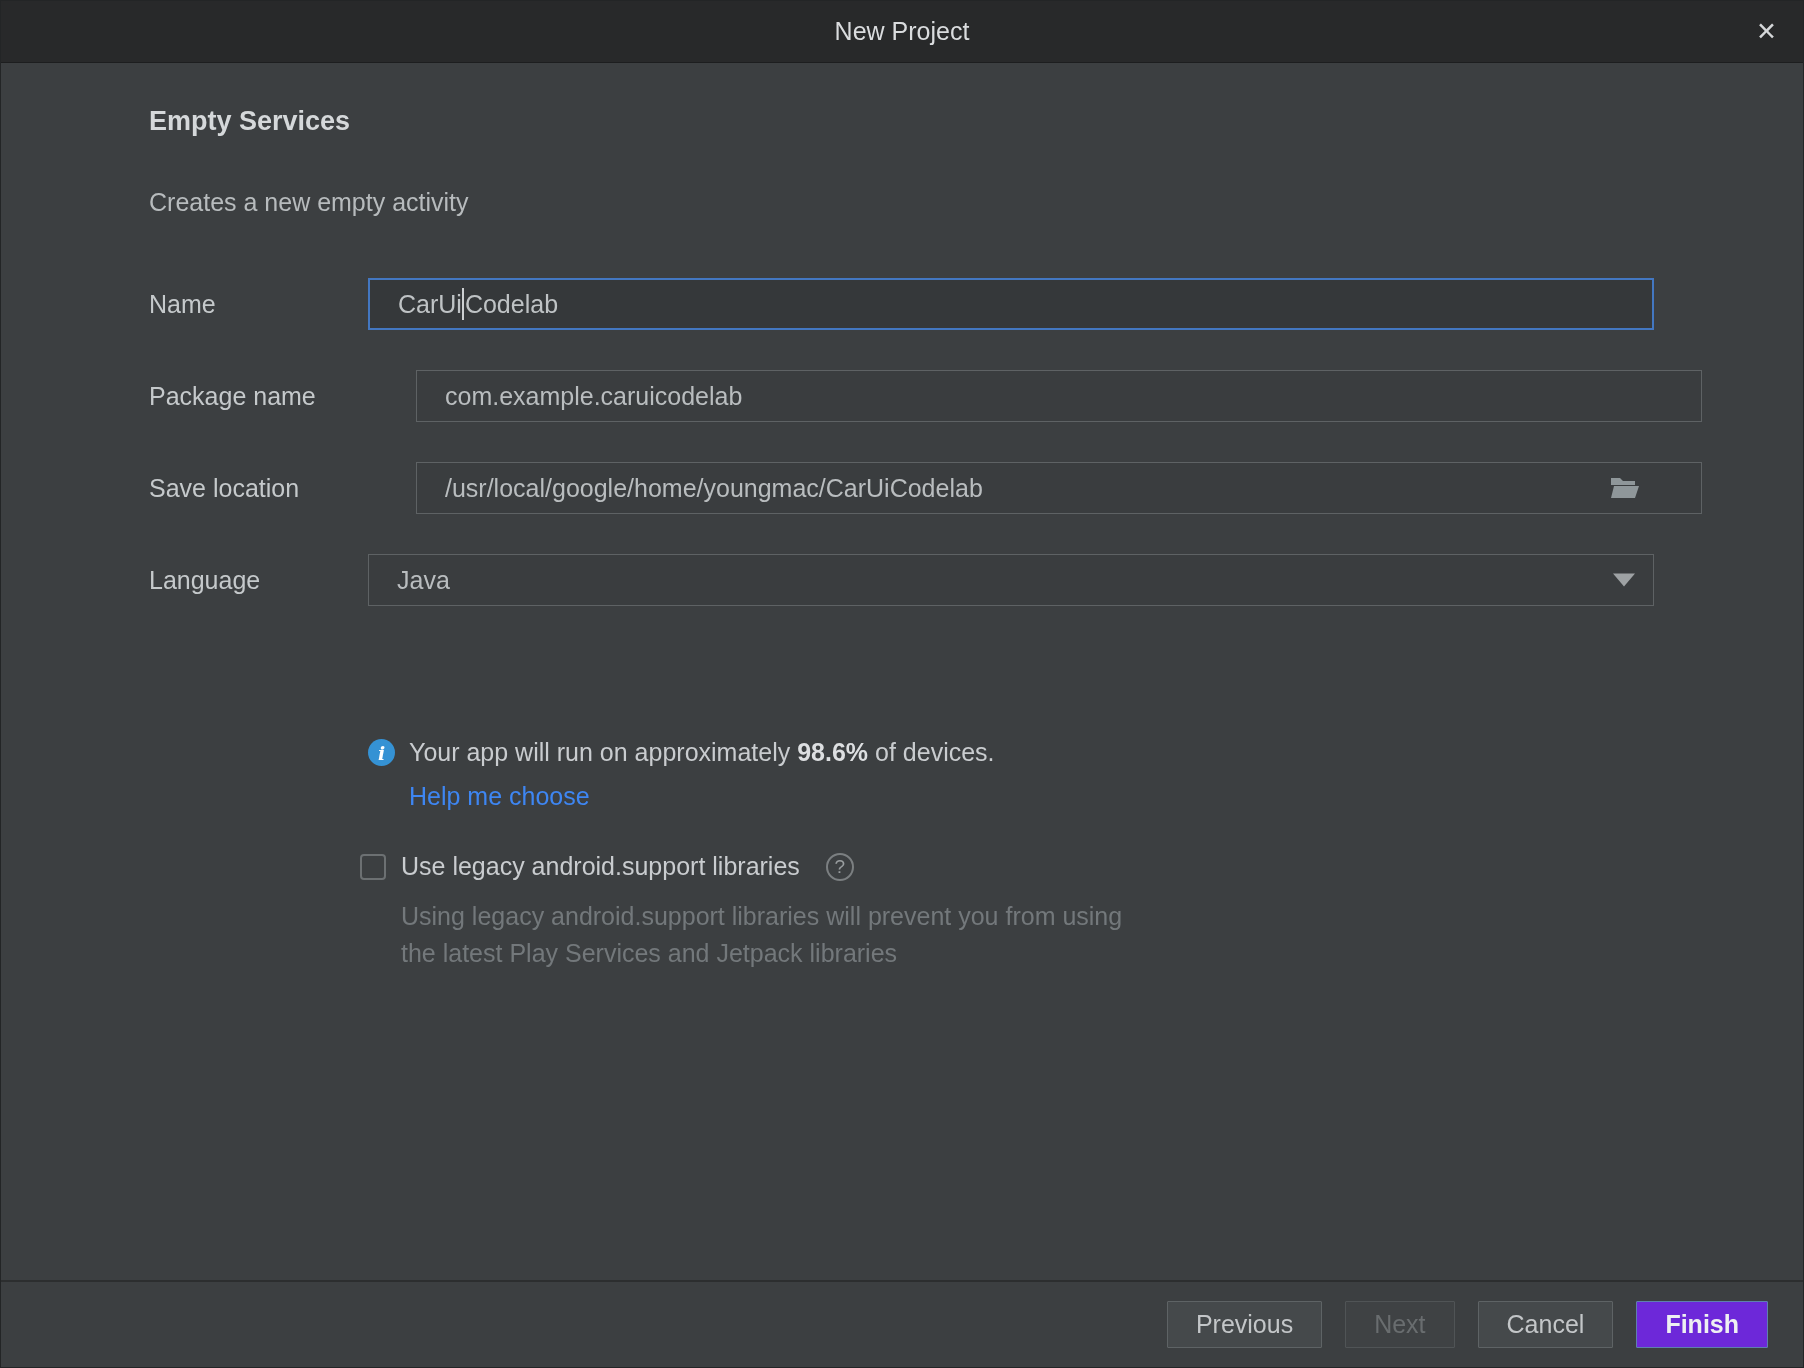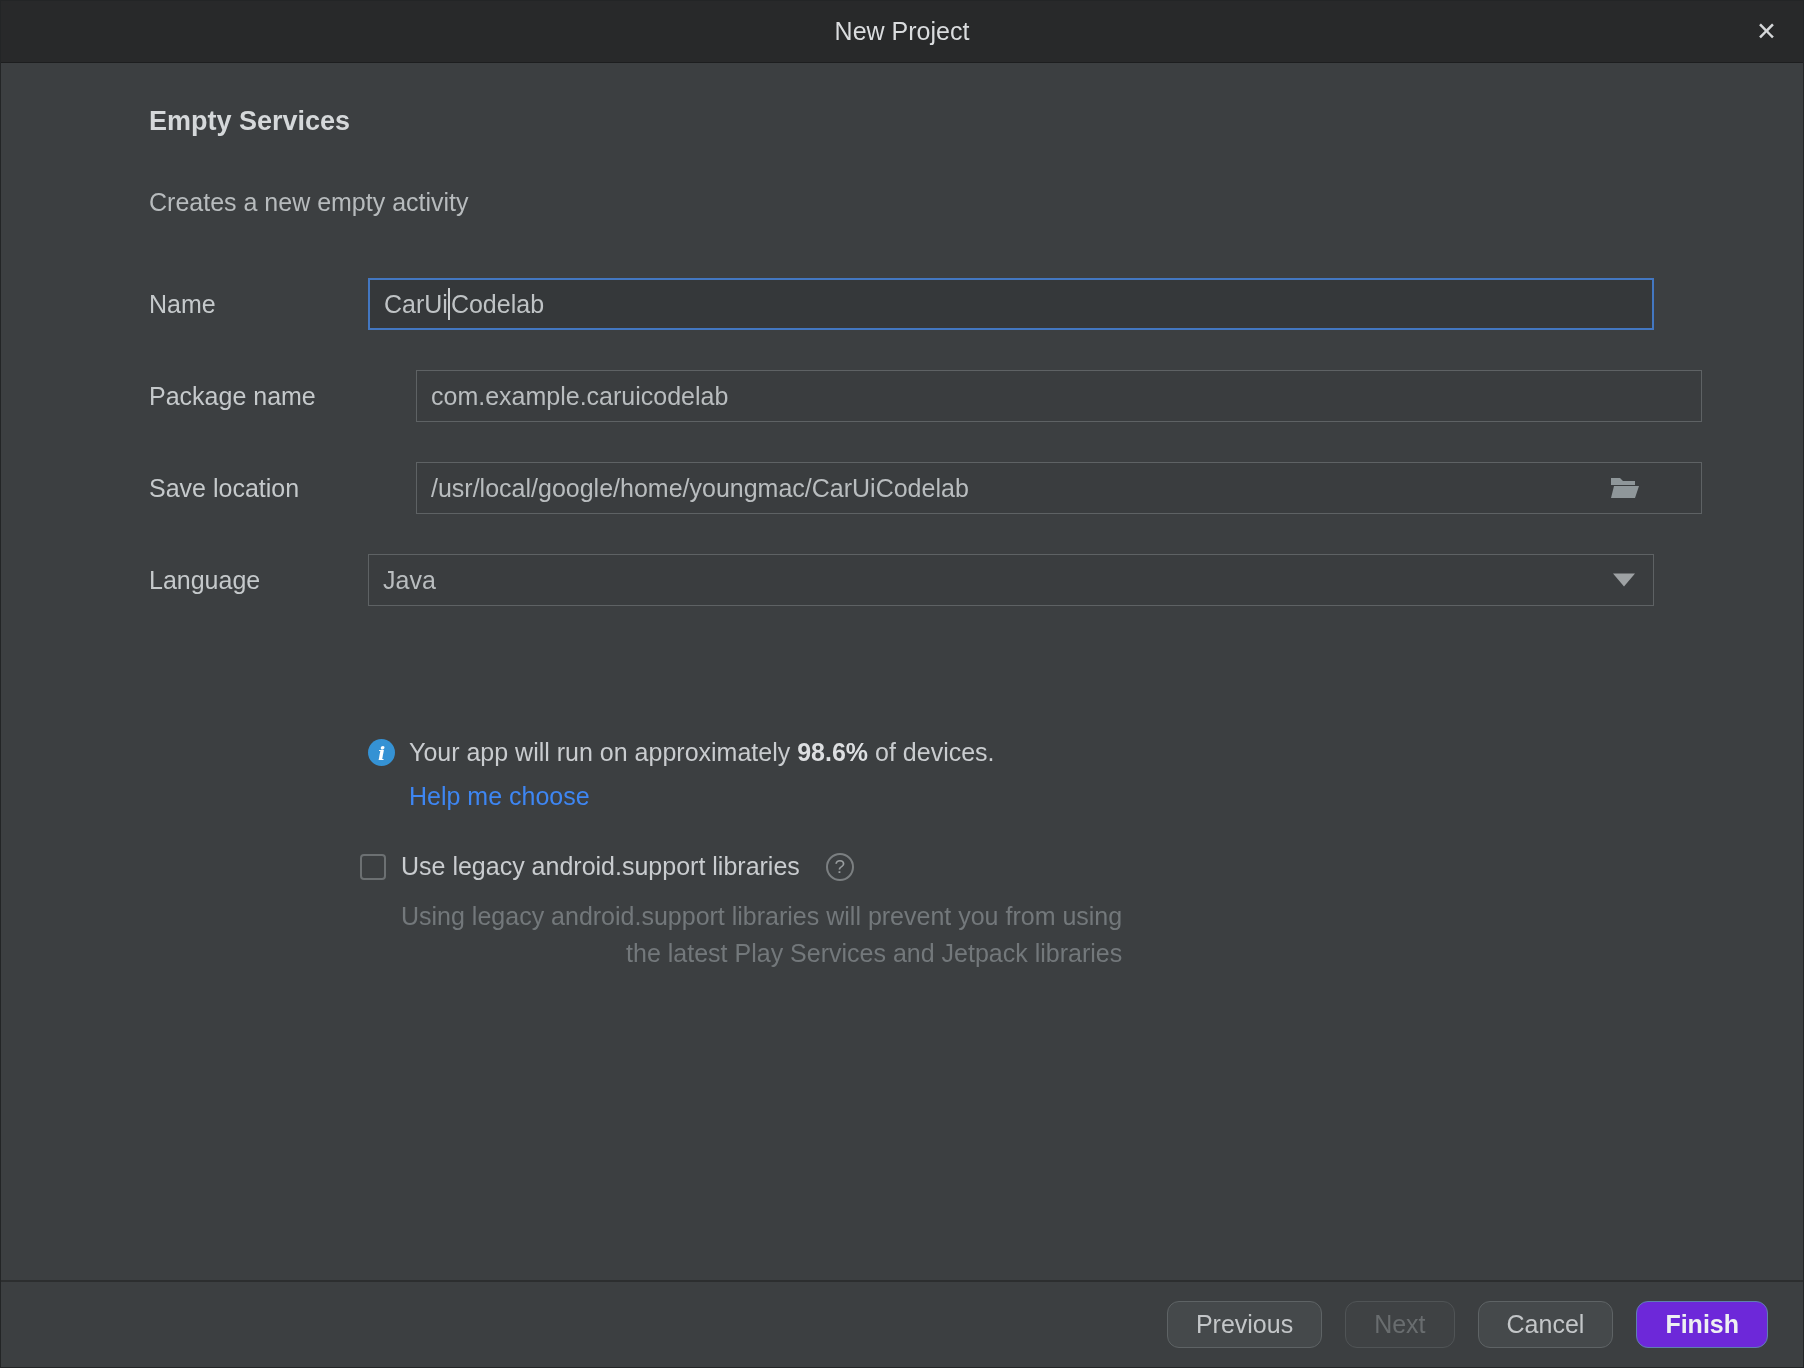--- a/index.html
+++ b/index.html
@@ -42,21 +42,21 @@
   .form { position:absolute; left:148px; right:149px; top:214px; }
   .row { display:flex; align-items:center; height:52px; margin-bottom:40px; }
   .field-label { width:219px; flex-shrink:0; font-size:25px; color:#c5c9cb; }
   .control { flex:1; position:relative; height:52px; }
 
   .textbox, .selectbox {
     width:100%; height:52px;
     background:#3a3d3f; border:1px solid #5e6264;
     color:#b9bdbf; font-size:25px;
     font-family:inherit;
-    padding:0 14px;
+    padding:0 28px;
     display:flex; align-items:center;
   }
   input.textbox { display:block; line-height:50px;margin-left:48px; }
   .textbox.focused {
     border:2px solid #4377c1; background:#35383a; color:#bfc3c5;
   }
   .caret {
     display:inline-block; width:2px; height:32px;
     background:#cdd0d2; vertical-align:middle; margin:0 1px 0 0;
   }
@@ -97,32 +97,32 @@
   .legacy-label { margin-left:15px; font-size:25px; color:#c9cccf; }
   .help-icon {
     margin-left:26px;
     width:28px; height:28px; border-radius:50%;
     border:2px solid #7b7f81; color:#9a9ea0;
     display:flex; align-items:center; justify-content:center;
     font-size:19px;
   }
   .legacy-desc {
     margin:17px 9px 0 41px;
-    font-size:25px; line-height:37px; color:#73787b;text-align:right;
+    font-size:25px; line-height:37px; color:#73787b;
   }
 
   
   .footer {
     position:absolute; left:0; right:0; bottom:0; height:87px;
     background:#3c3f41; border-top:2px solid #2c2e2f;
     display:flex; align-items:center; justify-content:flex-end;
     gap:23px; padding-right:35px;
   }
   .btn {
-    height:47px; padding:0 28px; border-radius:12px;
+    height:47px; padding:0 28px; border-radius:1px;
     font-size:25px; font-family:inherit;
     display:flex; align-items:center; cursor:default;
   }
   .btn-normal  { background:#45494b; border:1px solid #5e6365; color:#c3c6c8; }
   .btn-disabled{ background:#3f4244; border:1px solid #505456; color:#696d6f; }
   .btn-primary { background:#6d28d9; border:1px solid #5f7fae; color:#eef0f2; font-weight:bold; }
 </style>
 </head>
 <body>
 

